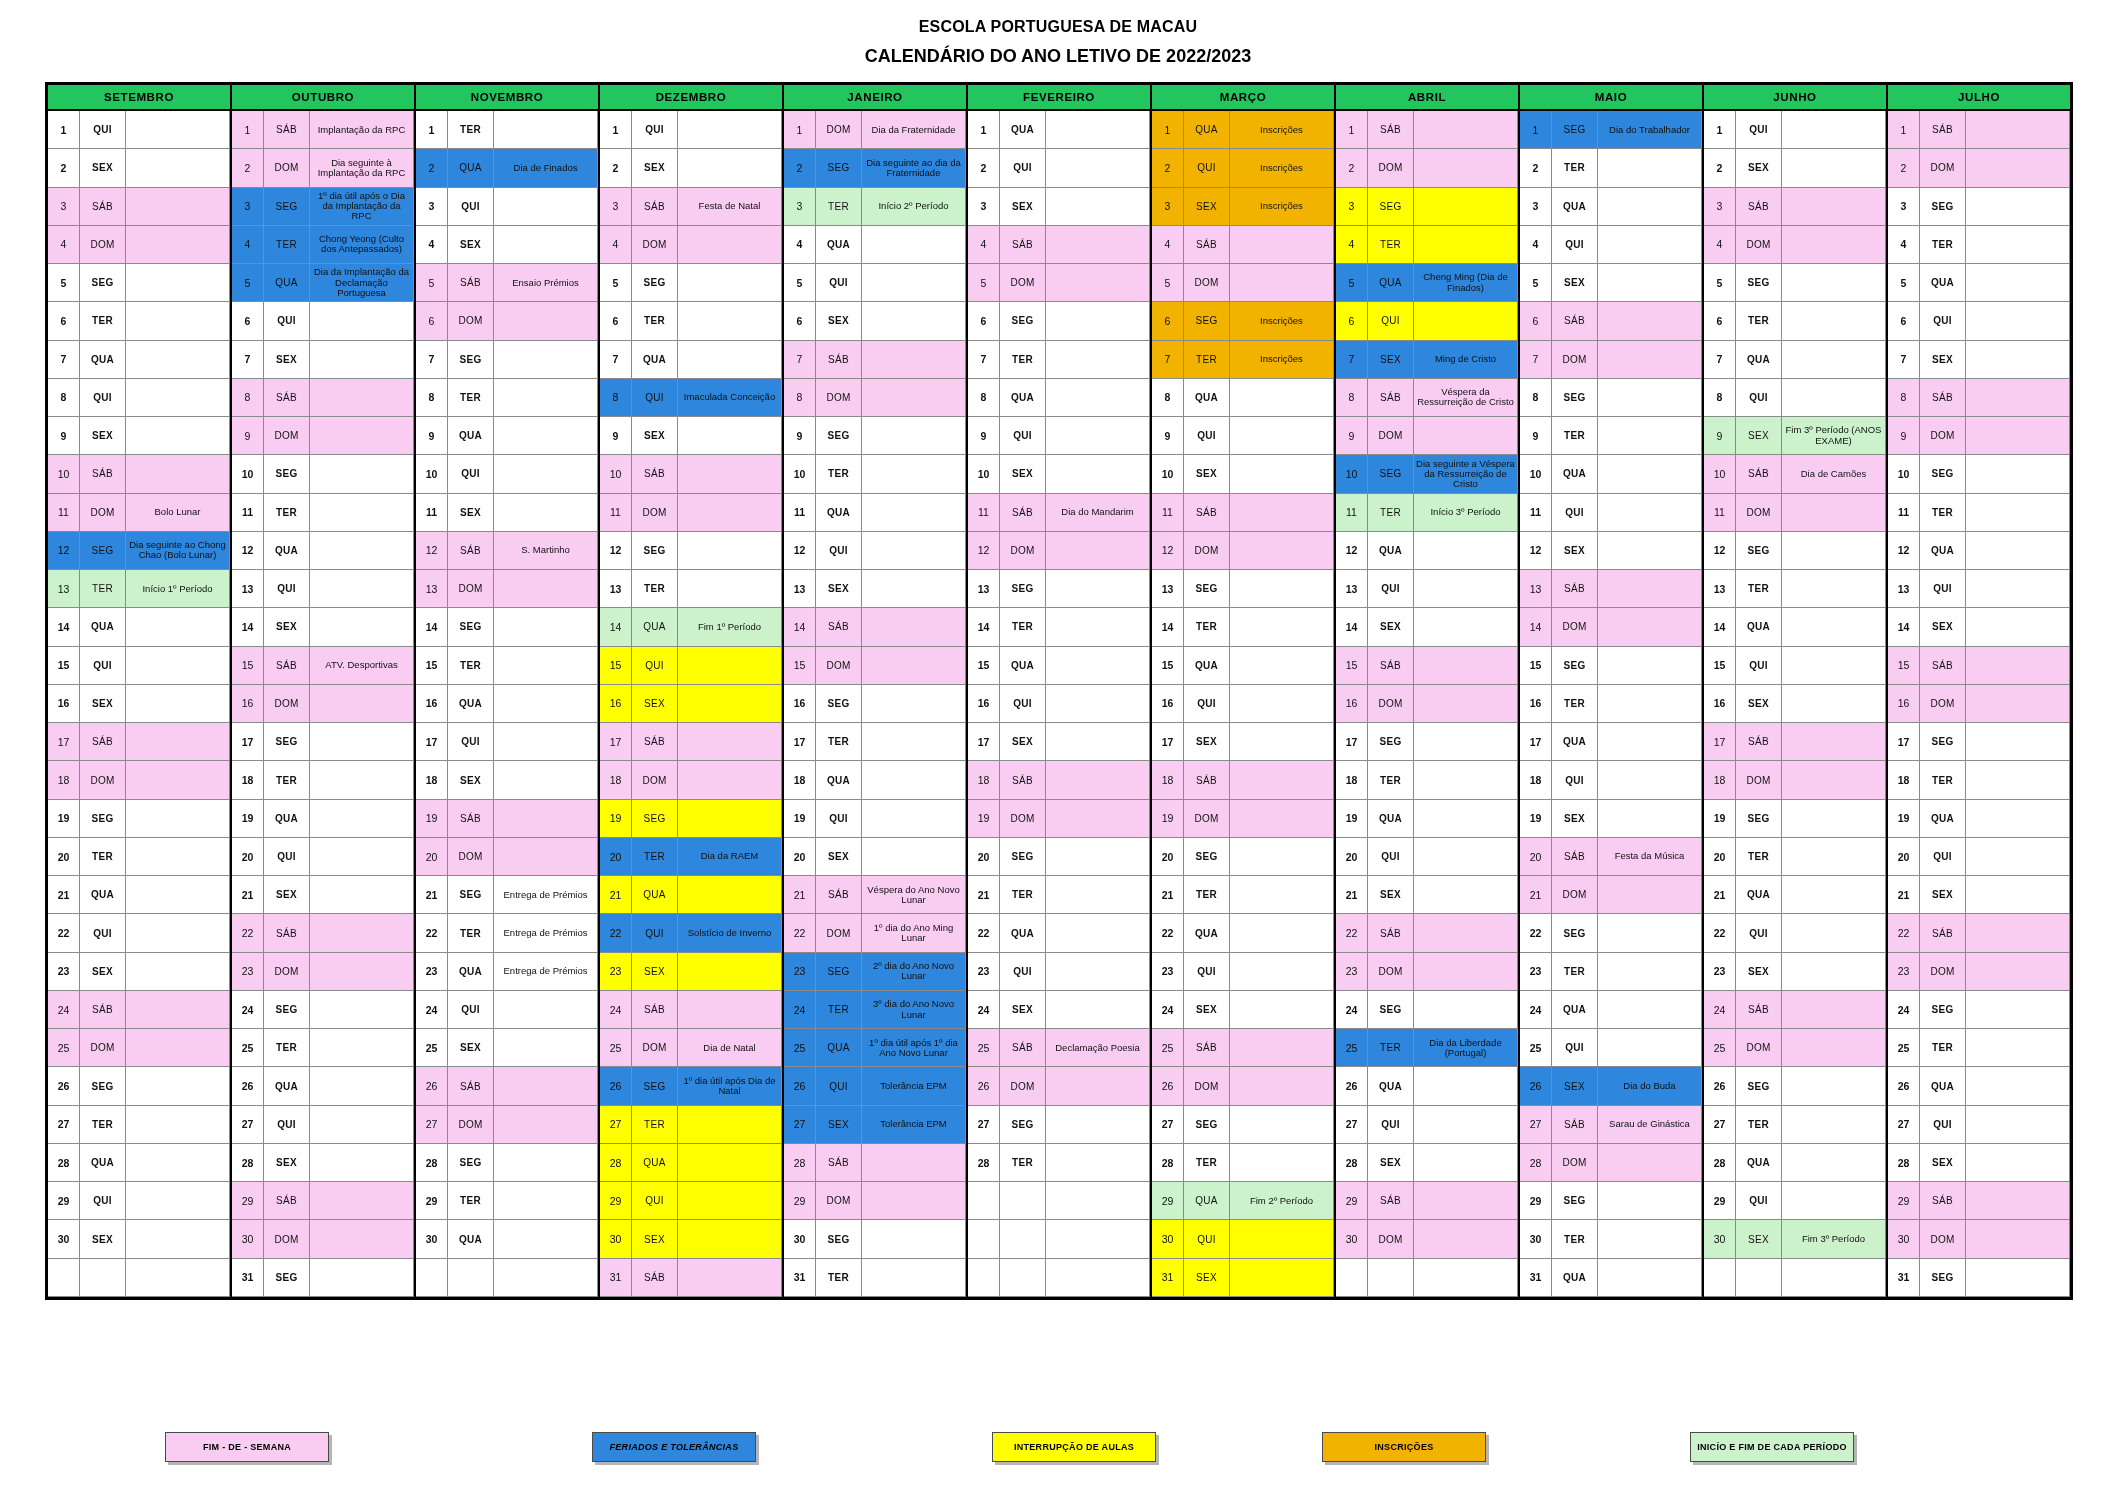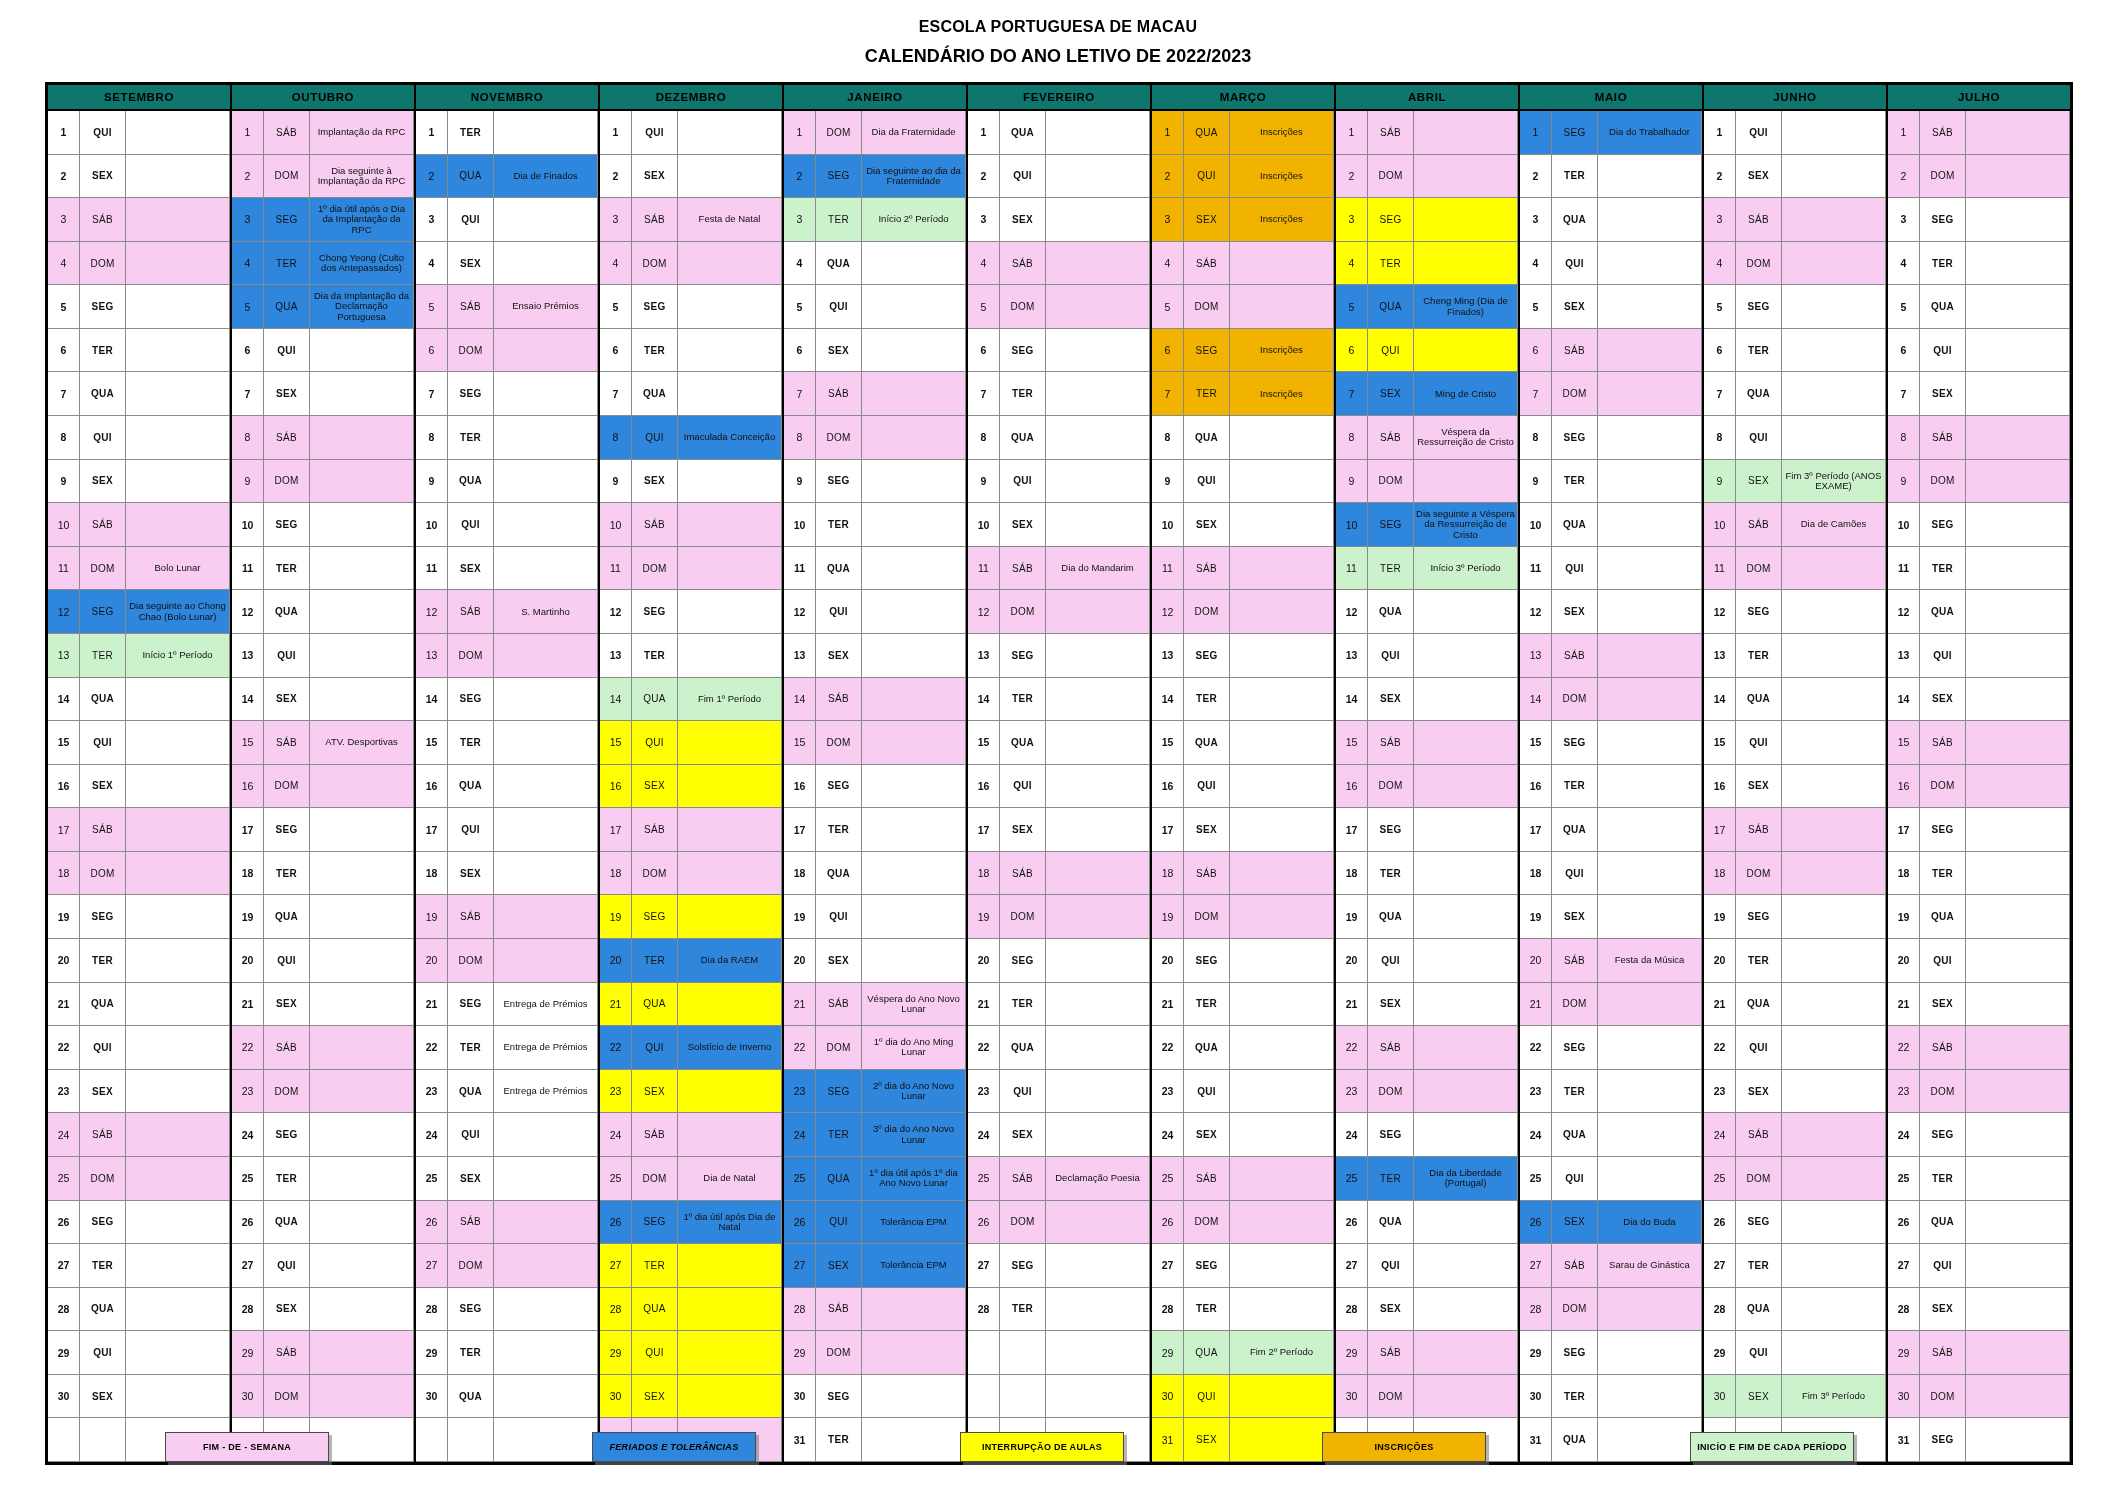--- a/index.html
+++ b/index.html
@@ -9,22 +9,22 @@
   }
   .page-title{
     position:absolute;top:18px;left:0;width:100%;text-align:center;
     font-size:16px;font-weight:bold;letter-spacing:.2px;
   }
   .page-subtitle{
     position:absolute;top:46px;left:0;width:100%;text-align:center;
     font-size:18px;font-weight:bold;
   }
   .calendar{
-    position:absolute;left:45px;top:82px;width:2028px;height:1383px;
-    display:flex;border:3px solid #000;background:#0f766e;box-sizing:border-box;
+    position:absolute;left:45px;top:82px;width:2028px;height:1218px;
+    display:flex;border:3px solid #000;background:#22c55e;box-sizing:border-box;
   }
   .month{
     flex:1 1 0;display:grid;
     grid-template-columns:32px 46px 1fr;
     grid-template-rows:26px repeat(31, 1fr);
     border-right:2px solid #000;min-width:0;
   }
   .month:last-child{border-right:none;}
   .month-header{
     grid-column:1 / 4;display:flex;align-items:center;justify-content:center;
@@ -1116,16 +1116,16 @@
       <div class="cell c-note t-w"></div>
       <div class="cell c-day bold">31</div>
       <div class="cell c-wd bold">SEG</div>
       <div class="cell c-note"></div>
     </div>
   </div>
 
 <div class="legend">
     <div class="legend-item t-w" style="left: 165px;">FIM - DE - SEMANA</div>
     <div class="legend-item t-h" style="left: 592px; font-style: italic;">FERIADOS E TOLERÂNCIAS</div>
-    <div class="legend-item t-i" style="left: 960px;">INTERRUPÇÃO DE AULAS</div>
+    <div class="legend-item t-i" style="left: 992px;">INTERRUPÇÃO DE AULAS</div>
     <div class="legend-item t-n" style="left: 1322px;">INSCRIÇÕES</div>
     <div class="legend-item t-p" style="left: 1690px;">INICÍO E FIM DE CADA PERÍODO</div>
   </div>
 
 </body></html>

